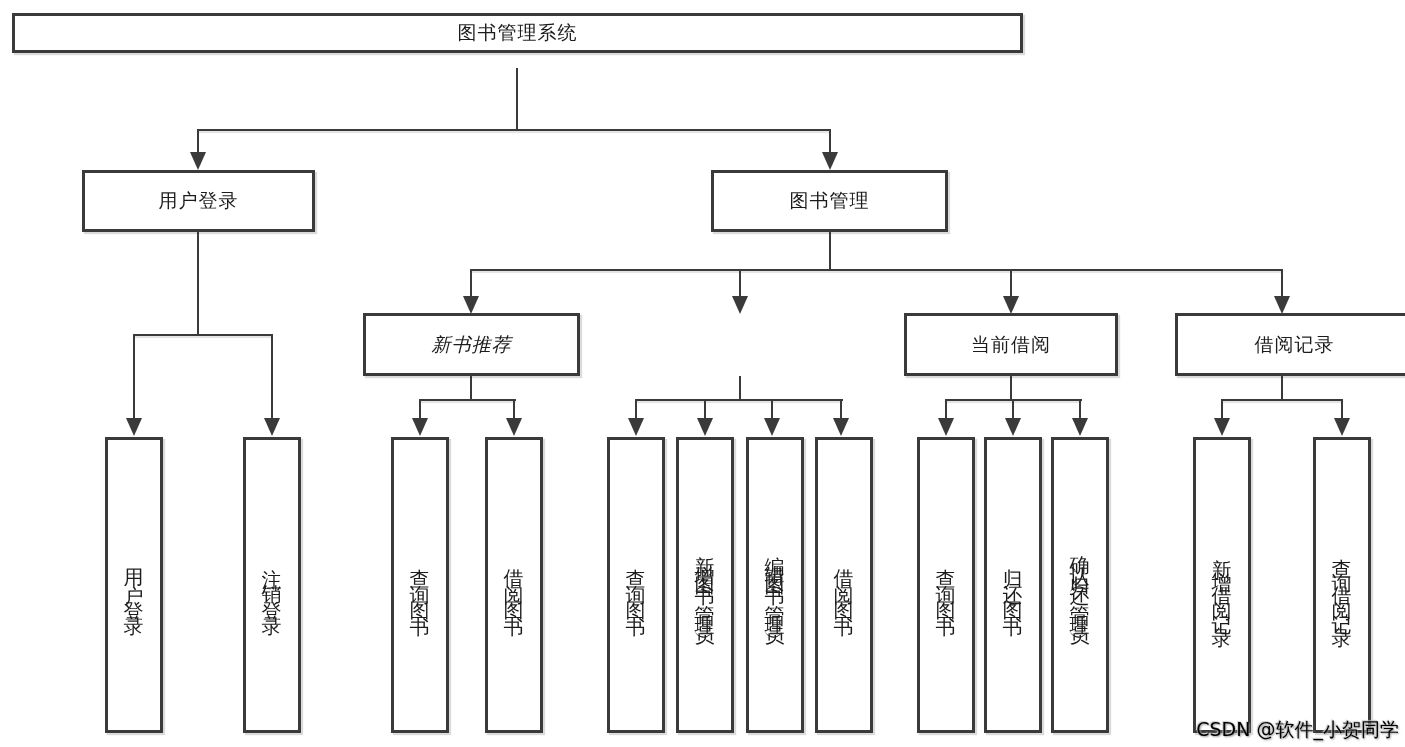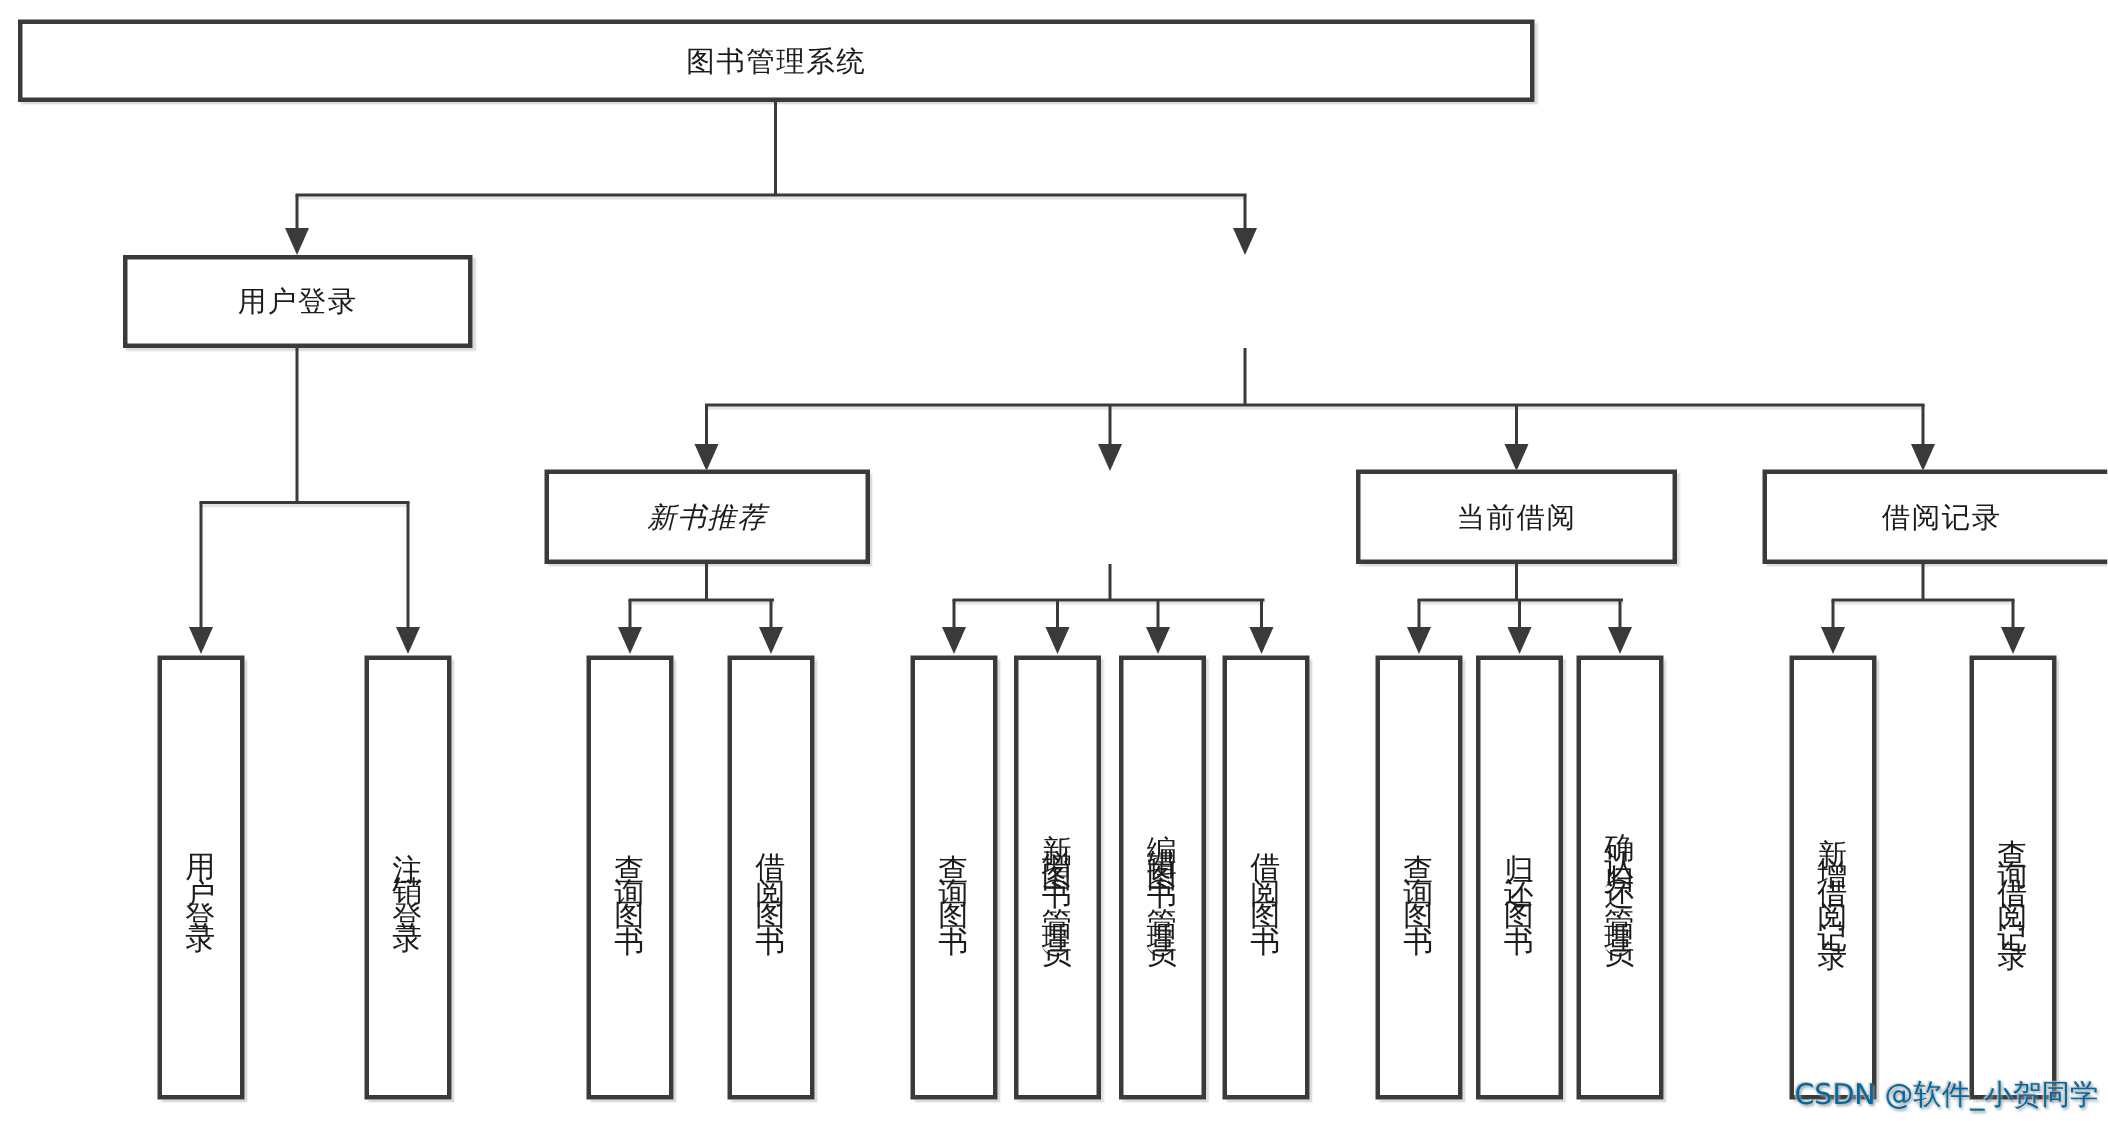--- a/index.html
+++ b/index.html
@@ -47,38 +47,39 @@
     content:""; position:absolute; left:7px; top:0; bottom:16px; width:2px; background:#3a3a3a;
   }
   .arrow::after {
     content:""; position:absolute; left:0; bottom:0; width:0; height:0;
     border-left:8px solid transparent; border-right:8px solid transparent;
     border-top:18px solid #3a3a3a;
   }
   #watermark {
     position:absolute; right:6px; bottom:4px;
     font-size:19px;
-    color:#0369a1;
+    color:#000000;
     text-shadow:1px 1px 2px #9a9a9a, -1px -1px 1px #c9c9c9;
     white-space:nowrap;
   }
 </style>
 </head>
 <body>
 
 <div id="stage">
 
-  <div class="box" style="left:12px; top:13px; width:1011px; height:55px;">图书管理系统</div>
+  <div class="box" style="left:12px; top:13px; width:1011px; height:40px;">图书管理系统</div>
 
   <div class="vline" style="left:516px; top:68px; height:62px;"></div>
   <div class="hline" style="left:197px; top:129px; width:634px;"></div>
   <div class="arrow" style="left:190px; top:130px; height:40px;"></div>
   <div class="arrow" style="left:822px; top:130px; height:40px;"></div>
 
   <div class="box" style="left:82px; top:170px; width:233px; height:62px;">用户登录</div>
+  <div class="box" style="left:711px; top:170px; width:237px; height:62px;">图书管理</div>
 
   <div class="vline" style="left:197px; top:232px; height:103px;"></div>
   <div class="hline" style="left:133px; top:334px; width:140px;"></div>
   <div class="arrow" style="left:126px; top:335px; height:101px;"></div>
   <div class="arrow" style="left:264px; top:335px; height:101px;"></div>
 
   <div class="vline" style="left:829px; top:232px; height:38px;"></div>
   <div class="hline" style="left:470px; top:269px; width:813px;"></div>
   <div class="arrow" style="left:463px; top:270px; height:44px;"></div>
   <div class="arrow" style="left:732px; top:270px; height:44px;"></div>

